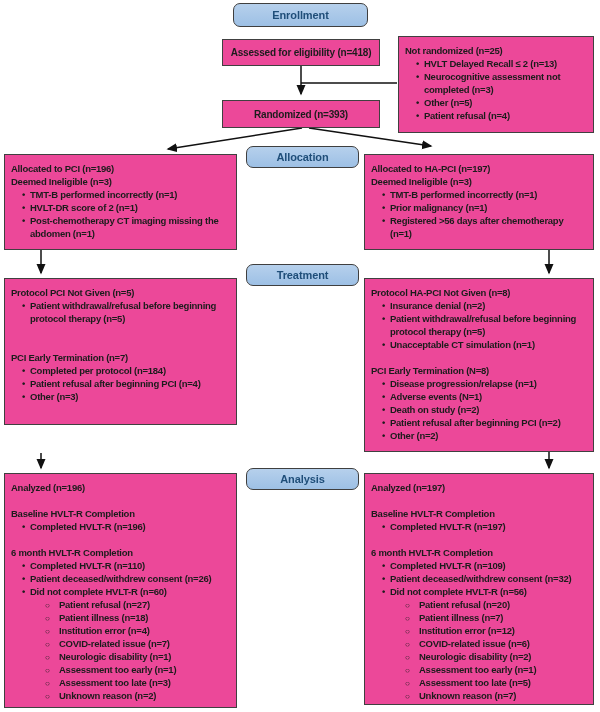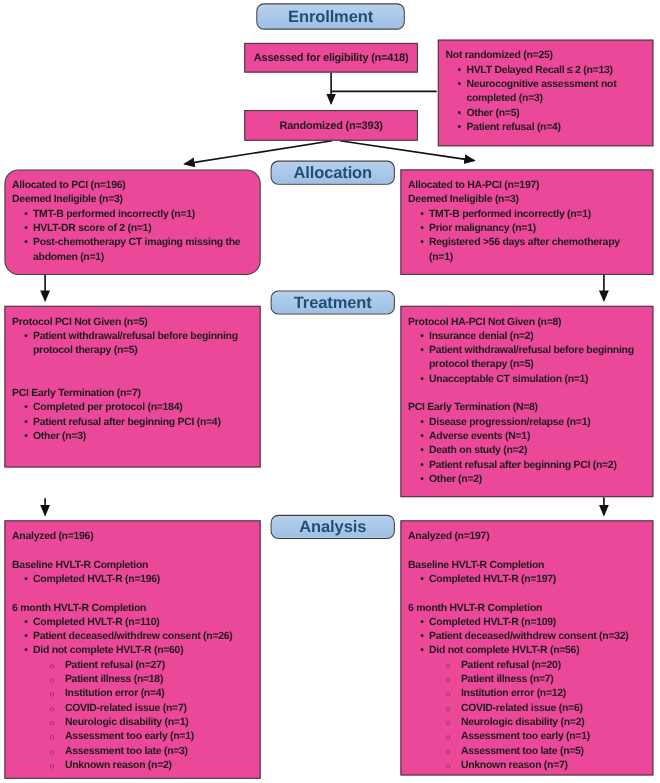--- a/index.html
+++ b/index.html
@@ -8,21 +8,21 @@
     font-family:"Liberation Sans", sans-serif; font-weight:700; color:#1c1c1c;
     overflow:hidden;
   }
   #arrows { position:absolute; left:0; top:0; width:600px; height:712px; pointer-events:none; }
 
   .pill {
     position:absolute; box-sizing:border-box;
     background:linear-gradient(#b6d0ec, #9dc0e5);
     border:1.6px solid #3f3f3f; border-radius:7px;
     display:flex; align-items:center; justify-content:center;
-    color:#1f4e79; font-size:15px; letter-spacing:-0.1px;
+    color:#1f4e79; font-size:11px; letter-spacing:-0.1px;
   }
   .box {
     position:absolute; box-sizing:border-box;
     background:#ec4899; border:1.5px solid #404040;
   }
   .box.center { display:flex; align-items:center; justify-content:center;
     font-size:10px; letter-spacing:-0.2px; text-align:center; }
   .lines { padding:7px 3px 3px 6px; font-size:9.5px; letter-spacing:-0.25px; }
   .ln { position:relative; display:block; line-height:13px; white-space:nowrap; }
   .ln .mk { position:absolute; }
@@ -35,21 +35,21 @@
   
   #pill-enrollment { left:233px; top:3px;   width:135px; height:24px; }
   #pill-allocation { left:246px; top:146px; width:113px; height:22px; }
   #pill-treatment  { left:246px; top:264px; width:113px; height:22px; }
   #pill-analysis   { left:246px; top:468px; width:113px; height:22px; }
 
   
   #box-assessed       { left:222px; top:39px;  width:158px; height:27px; }
   #box-notrandomized  { left:398px; top:36px;  width:196px; height:97px; }
   #box-randomized     { left:222px; top:100px; width:158px; height:28px; }
-  #box-alloc-left     { left:4px;   top:154px; width:233px; height:96px;border-radius:13px; }
+  #box-alloc-left     { left:4px;   top:154px; width:233px; height:96px; }
   #box-alloc-right    { left:364px; top:154px; width:230px; height:96px; }
   #box-treat-left     { left:4px;   top:278px; width:233px; height:147px; }
   #box-treat-right    { left:364px; top:278px; width:230px; height:174px; }
   #box-analysis-left  { left:4px;   top:473px; width:233px; height:235px; }
   #box-analysis-right { left:364px; top:473px; width:230px; height:232px; }
 </style>
 </head>
 <body>
 
 <div id="stage">

